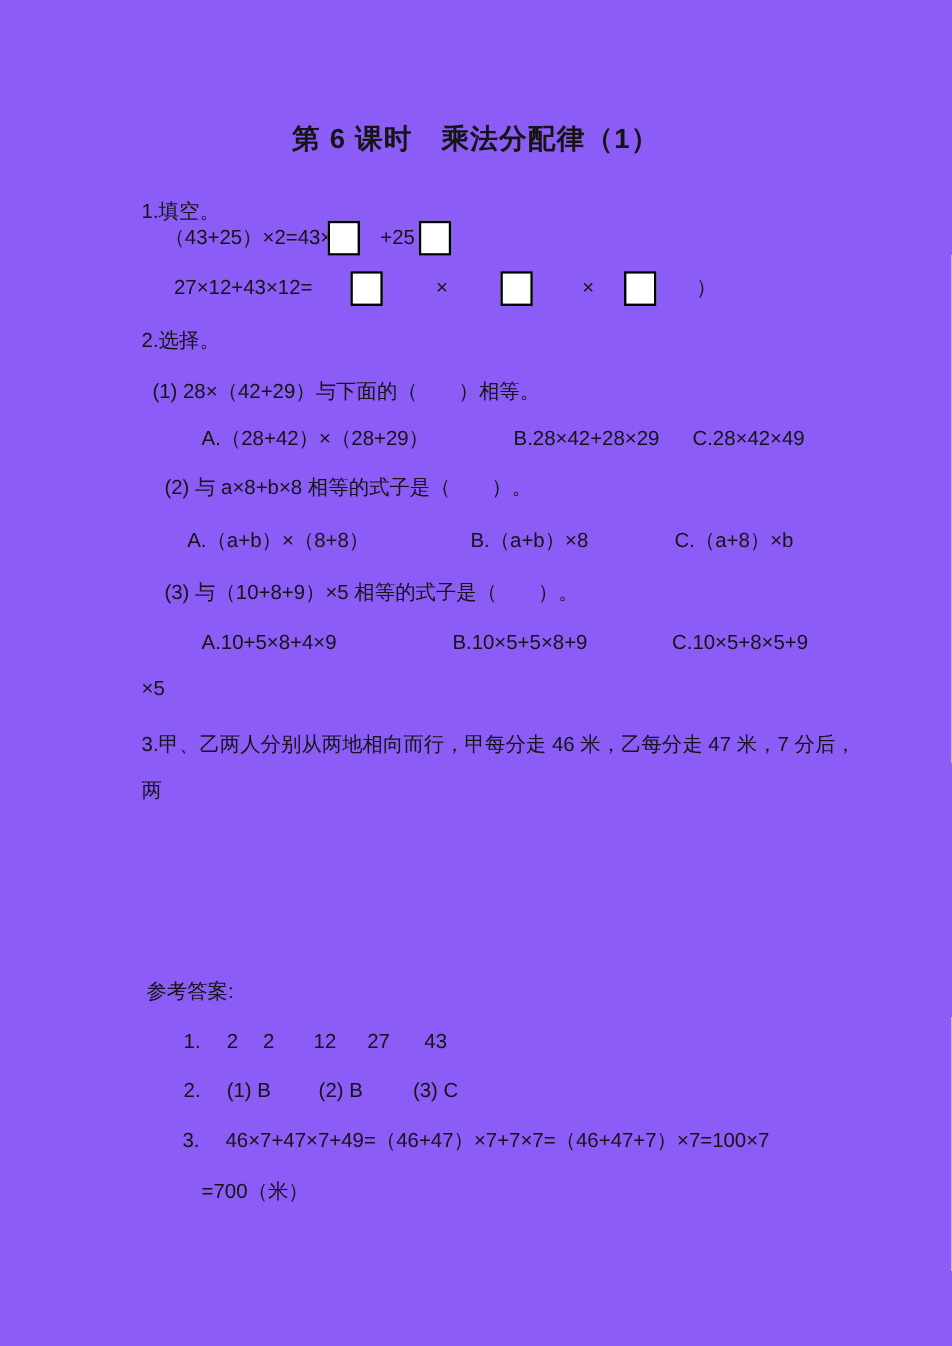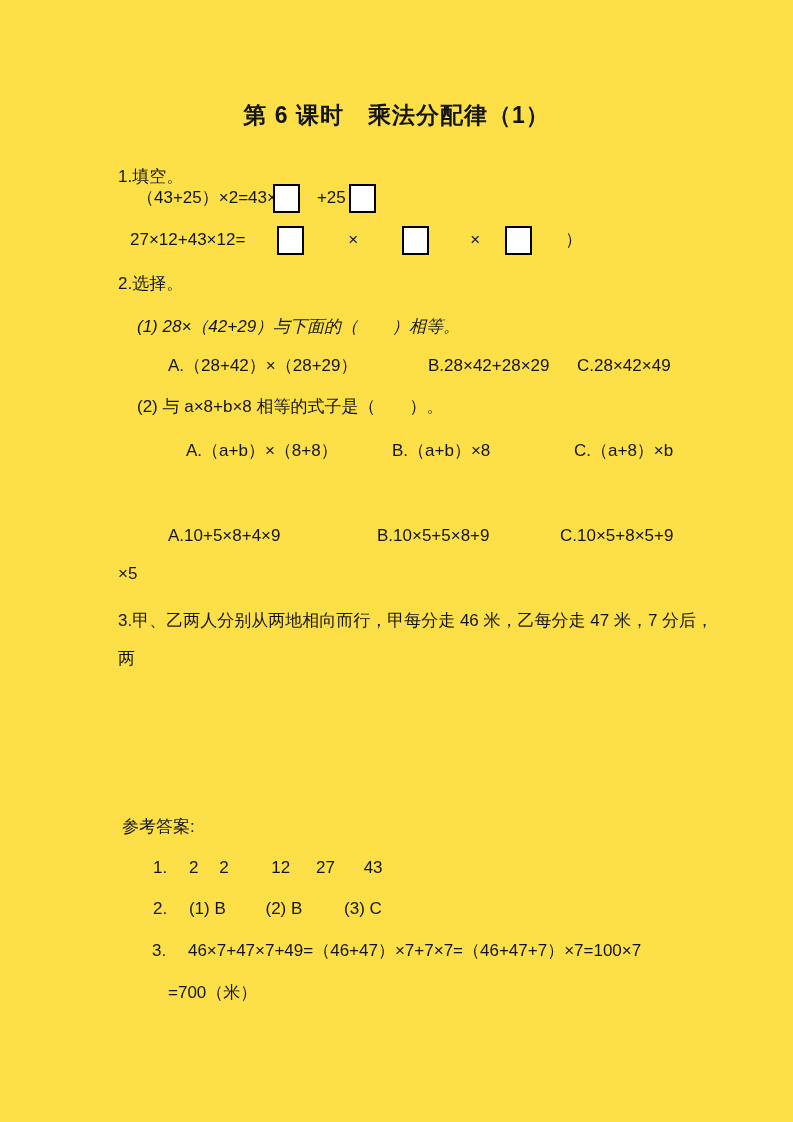--- a/index.html
+++ b/index.html
@@ -1,19 +1,19 @@
 <!DOCTYPE html>
 <html><head>
 <meta charset="utf-8">
 <style>
   html,body{margin:0;padding:0;background:#ffffff;}
   .page{
     position:relative;
     width:793px;height:1122px;
-    background:#fde047;
+    background:#8b5cf6;
     color:#141414;
     font-family:"Liberation Sans","DejaVu Sans",sans-serif;
     font-size:17px;
     overflow:hidden;
   }
   .abs{position:absolute;white-space:nowrap;line-height:1.3;}
   .title{
     left:0;right:0;text-align:center;
     font-size:23px;font-weight:700;
     letter-spacing:1px;
@@ -37,57 +37,58 @@
 
   <div class="abs" style="left:118px;top:148px;margin-top:18px;">1.填空。</div>
 
   <div class="abs eq" style="left:137px;top:184px;">
     <span>（43+25）×2=43×</span>
     <span class="box" style="margin-left:-4px;"></span>
     <span style="margin-left:17px;">+25</span>
     <span class="box" style="margin-left:3px;"></span>
   </div>
 
-  <div class="abs eq" style="left:130px;top:226px;gap:31px;">
+  <div class="abs eq" style="left:145px;top:226px;gap:31px;">
     <span>27×12+43×12=</span>
     <span class="box" style="margin-left:1px;"></span>
     <span style="margin-left:13px;margin-right:13px;">×</span>
     <span class="box"></span>
     <span style="margin-left:10px;margin-right:-6px;">×</span>
     <span class="box"></span>
     <span style="margin-left:2px;">）</span>
   </div>
 
   <div class="abs" style="left:118px;top:273px;">2.选择。</div>
 
-  <div class="abs" style="left:137px;top:316px;font-style:italic;">(1) 28×（42+29）与下面的（　　）相等。</div>
+  <div class="abs" style="left:127px;top:316px;">(1) 28×（42+29）与下面的（　　）相等。</div>
   <div class="abs" style="left:168px;top:355px;">A.（28+42）×（28+29）</div>
   <div class="abs" style="left:397px;top:355px;margin-left:31px;">B.28×42+28×29</div>
   <div class="abs" style="left:577px;top:355px;">C.28×42×49</div>
 
   <div class="abs" style="left:137px;top:396px;">(2) 与 a×8+b×8 相等的式子是（　　）。</div>
-  <div class="abs" style="left:186px;top:440px;text-align:right;">A.（a+b）×（8+8）</div>
+  <div class="abs" style="left:156px;top:440px;text-align:right;">A.（a+b）×（8+8）</div>
   <div class="abs" style="left:392px;top:440px;">B.（a+b）×8</div>
-  <div class="abs" style="left:574px;top:440px;">C.（a+8）×b</div>
+  <div class="abs" style="left:562px;top:440px;">C.（a+8）×b</div>
 
+  <div class="abs" style="left:137px;top:483px;">(3) 与（10+8+9）×5 相等的式子是（　　）。</div>
   <div class="abs" style="left:168px;top:525px;">A.10+5×8+4×9</div>
   <div class="abs" style="left:377px;top:525px;">B.10×5+5×8+9</div>
   <div class="abs" style="left:560px;top:525px;">C.10×5+8×5+9</div>
   <div class="abs" style="left:118px;top:563px;">×5</div>
 
   <div class="abs" style="left:118px;top:610px;">3.甲、乙两人分别从两地相向而行，甲每分走 46 米，乙每分走 47 米，7 分后，</div>
   <div class="abs" style="left:118px;top:648px;">两</div>
 
   <div class="abs" style="left:122px;top:816px;">参考答案:</div>
 
   <div class="abs" style="left:153px;top:857px;">
     <span class="lbl">1.</span>
     <span style="margin-left:17px;">2</span>
     <span style="margin-left:16px;">2</span>
-    <span style="margin-left:38px;">12</span>
+    <span style="margin-left:28px;">12</span>
     <span style="margin-left:21px;">27</span>
     <span style="margin-left:24px;">43</span>
   </div>
 
   <div class="abs" style="left:153px;top:898px;">
     <span class="lbl">2.</span>
     <span style="margin-left:17px;">(1) B</span>
     <span style="margin-left:35px;text-align:center;">(2) B</span>
     <span style="margin-left:37px;">(3) C</span>
   </div>

